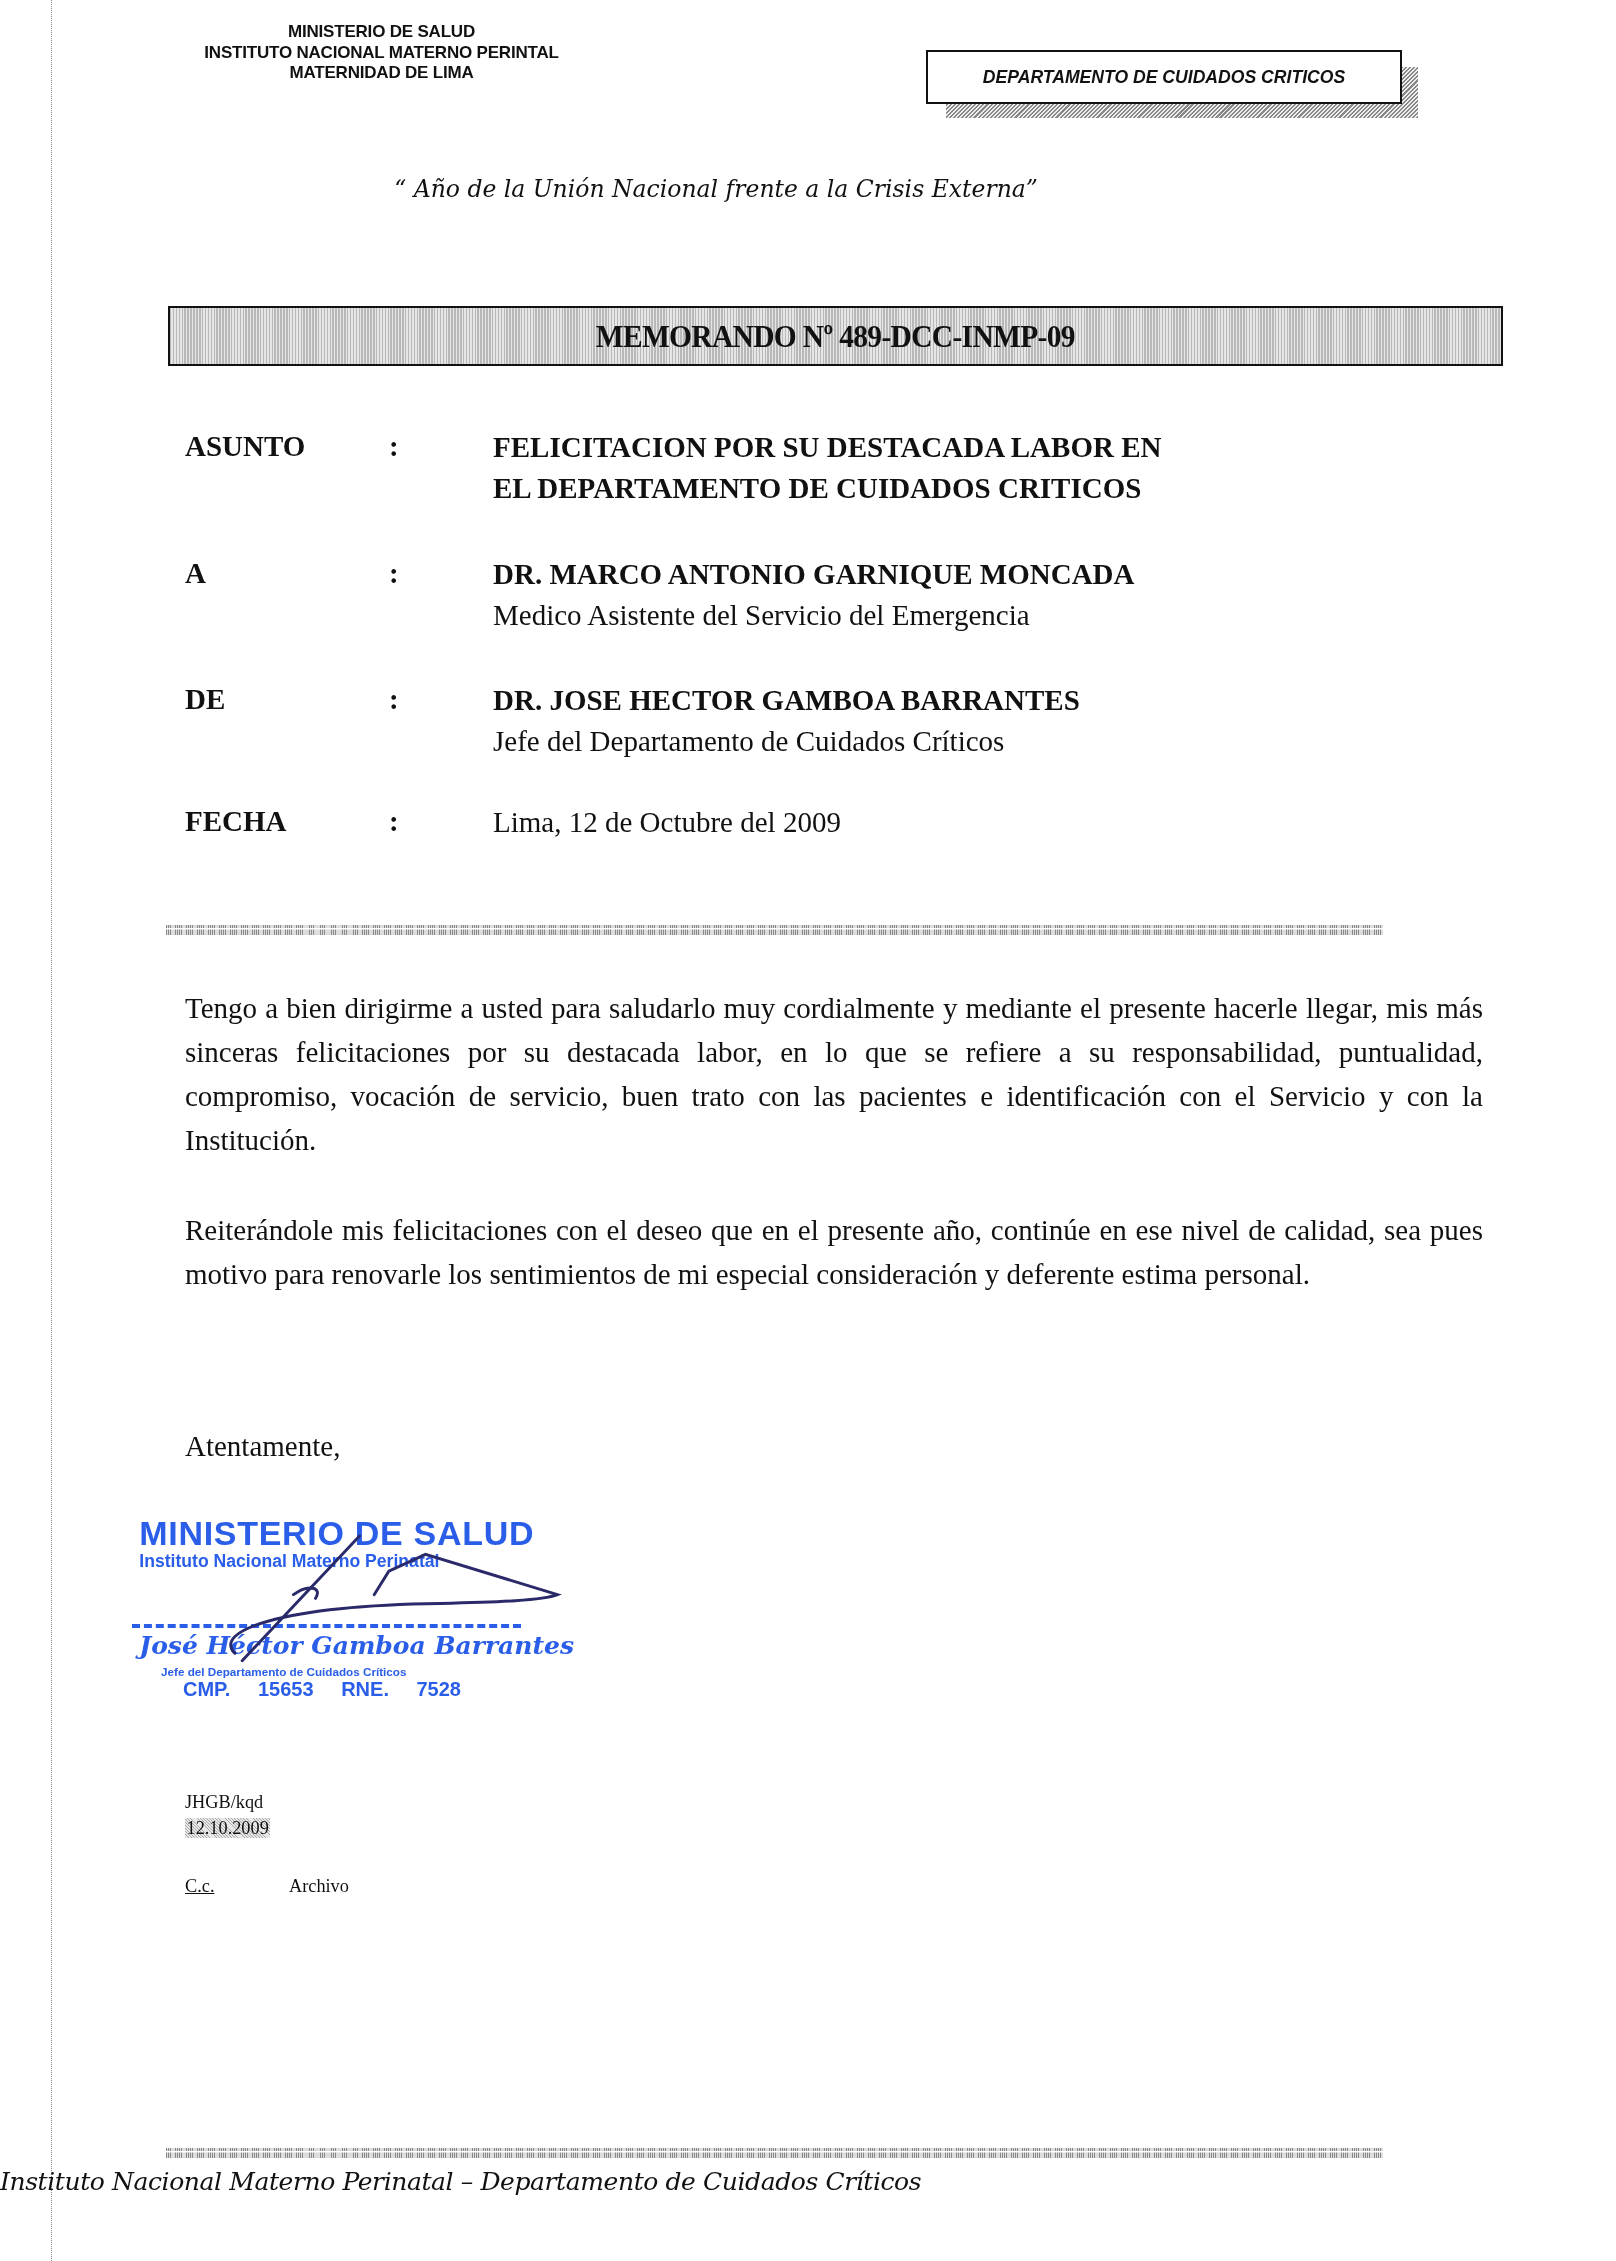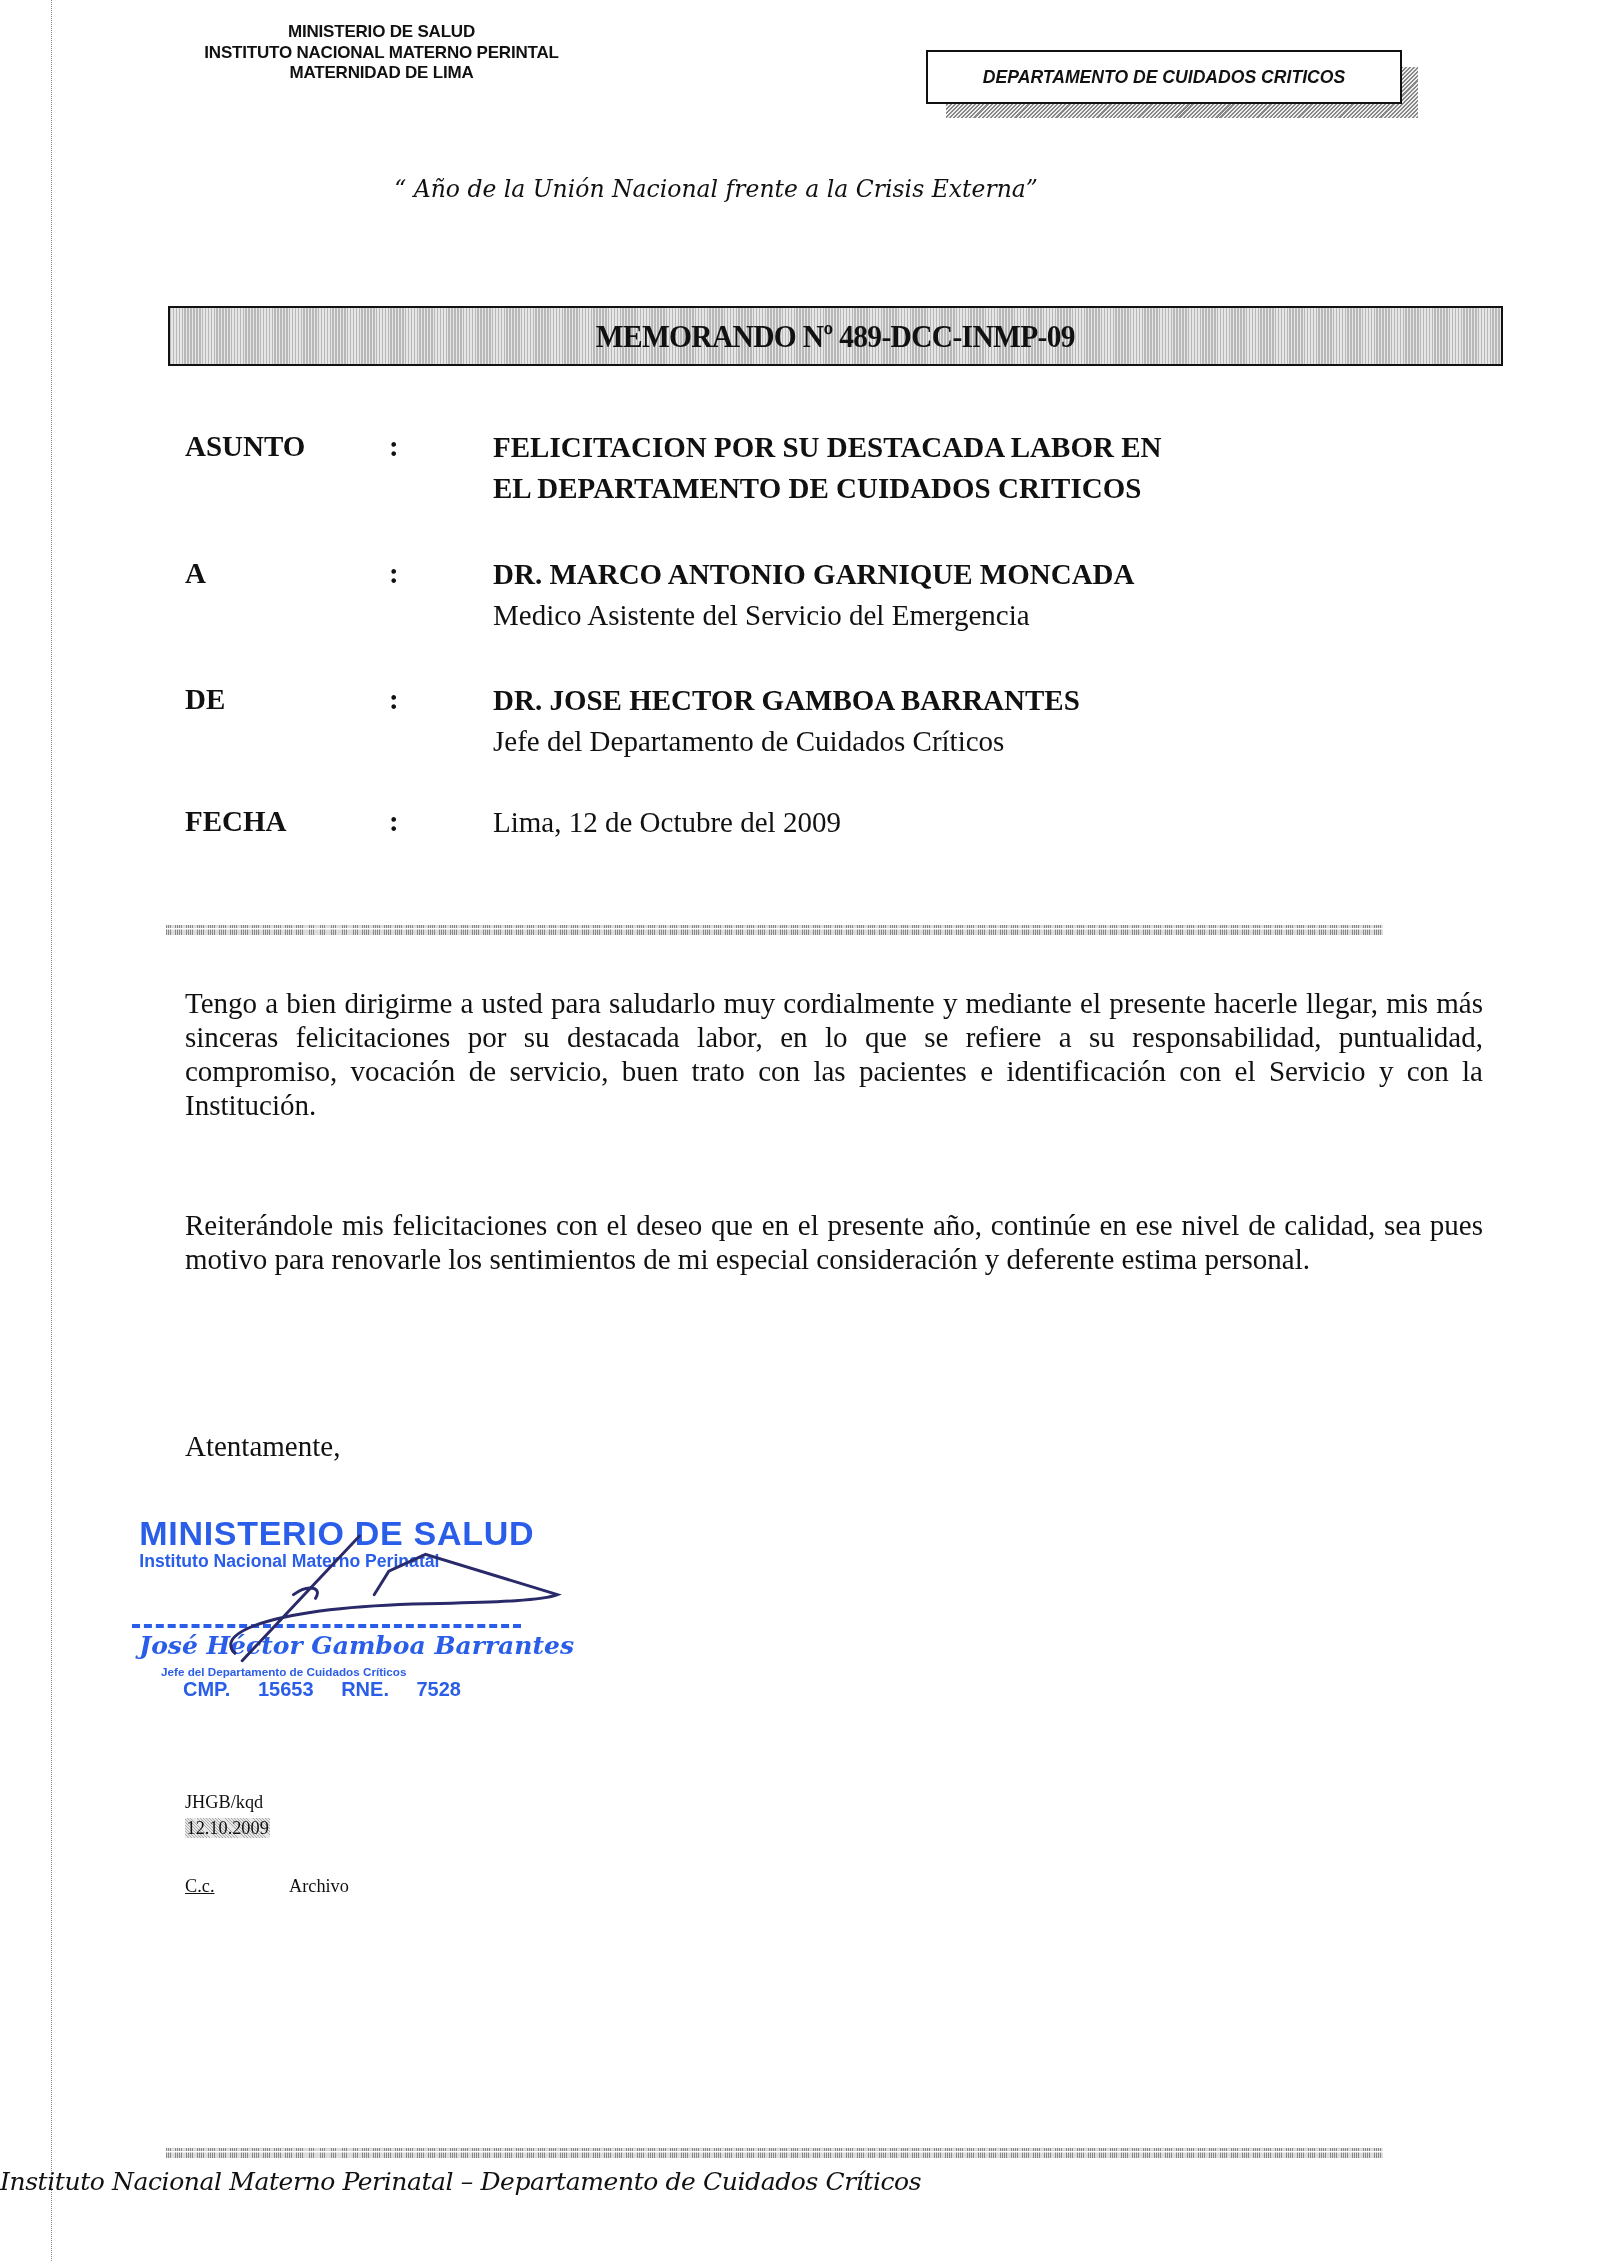--- a/index.html
+++ b/index.html
@@ -29,21 +29,21 @@
   .field .colon { position: absolute; left: 204px; font-weight: bold; font-size: 29px; }
   .field .value { position: absolute; left: 308px; font-size: 29px; line-height: 41px; }
   .field .value .bold { font-weight: bold; display: block; }
   .field .value .reg { display: block; }
 
   .divider { position: absolute; left: 166px; width: 1217px; height: 10.3px;
     background:
       linear-gradient(#fff, #fff) 0 2.9px / 100% 1.5px no-repeat,
       repeating-linear-gradient(90deg, #888 0 0.7px, #ddd 0.7px 2.2px); }
 
-  .body-para { position: absolute; left: 185px; width: 1298px; font-size: 29px; line-height: 34px; text-align: justify; }
+  .body-para { position: absolute; left: 185px; width: 1298px; font-size: 29px; line-height: 44px; text-align: justify; }
 
   .closing { position: absolute; left: 185px; top: 1430px; font-size: 29px; }
 
   .stamp { position: absolute; left: 132px; top: 1514px; width: 455px; height: 176px; color: #2a5ee8;
     font-family: "Liberation Sans", sans-serif; }
   .stamp .s1 { position: absolute; left: 7.3px; top: 0; font-weight: 900; font-size: 34px; letter-spacing: 0.7px; }
   .stamp .s2 { position: absolute; left: 7.3px; top: 37px; font-weight: bold; font-size: 17.6px; }
   .stamp .dashes { position: absolute; left: 0; top: 110px; width: 389px; border-top: 4.4px dashed #2a5ee8; }
   .stamp .s3 { position: absolute; left: 7.3px; top: 117px; font-family: "DejaVu Serif", serif; font-style: italic; font-weight: bold; font-size: 25px; }
   .stamp .s4 { position: absolute; left: 29px; top: 151px; font-weight: bold; font-size: 11.7px; }

